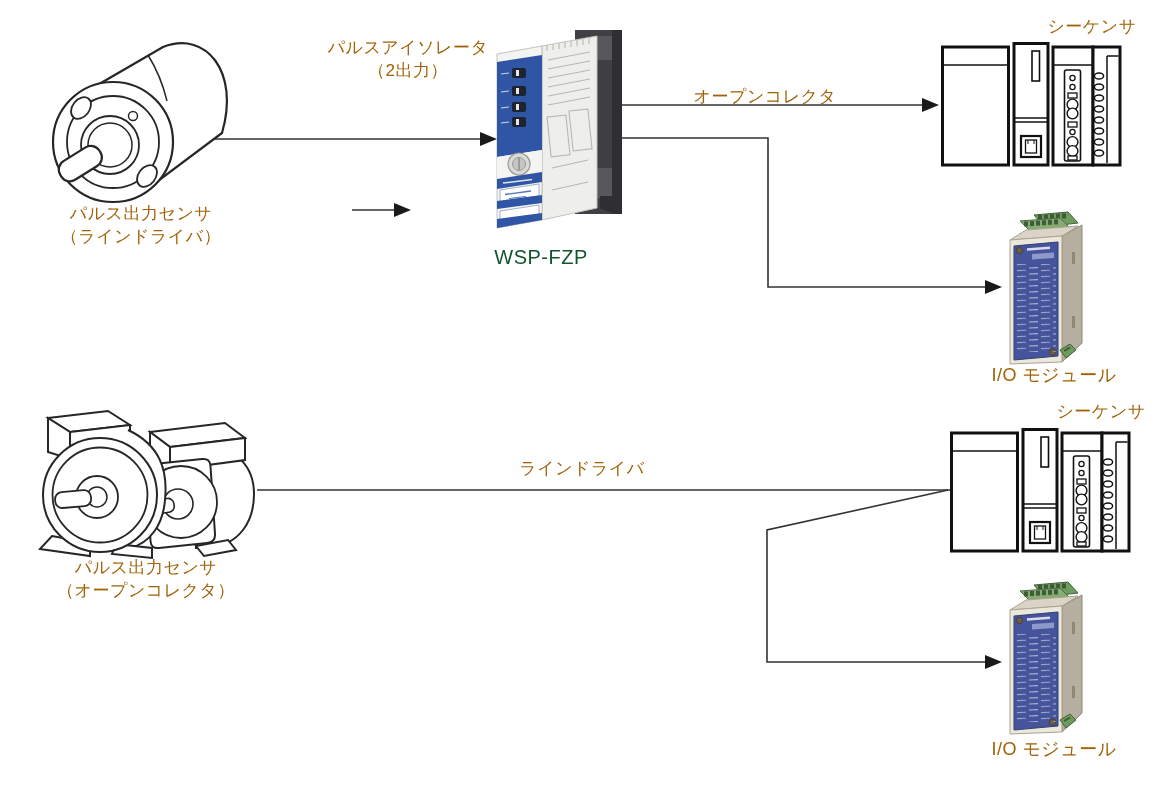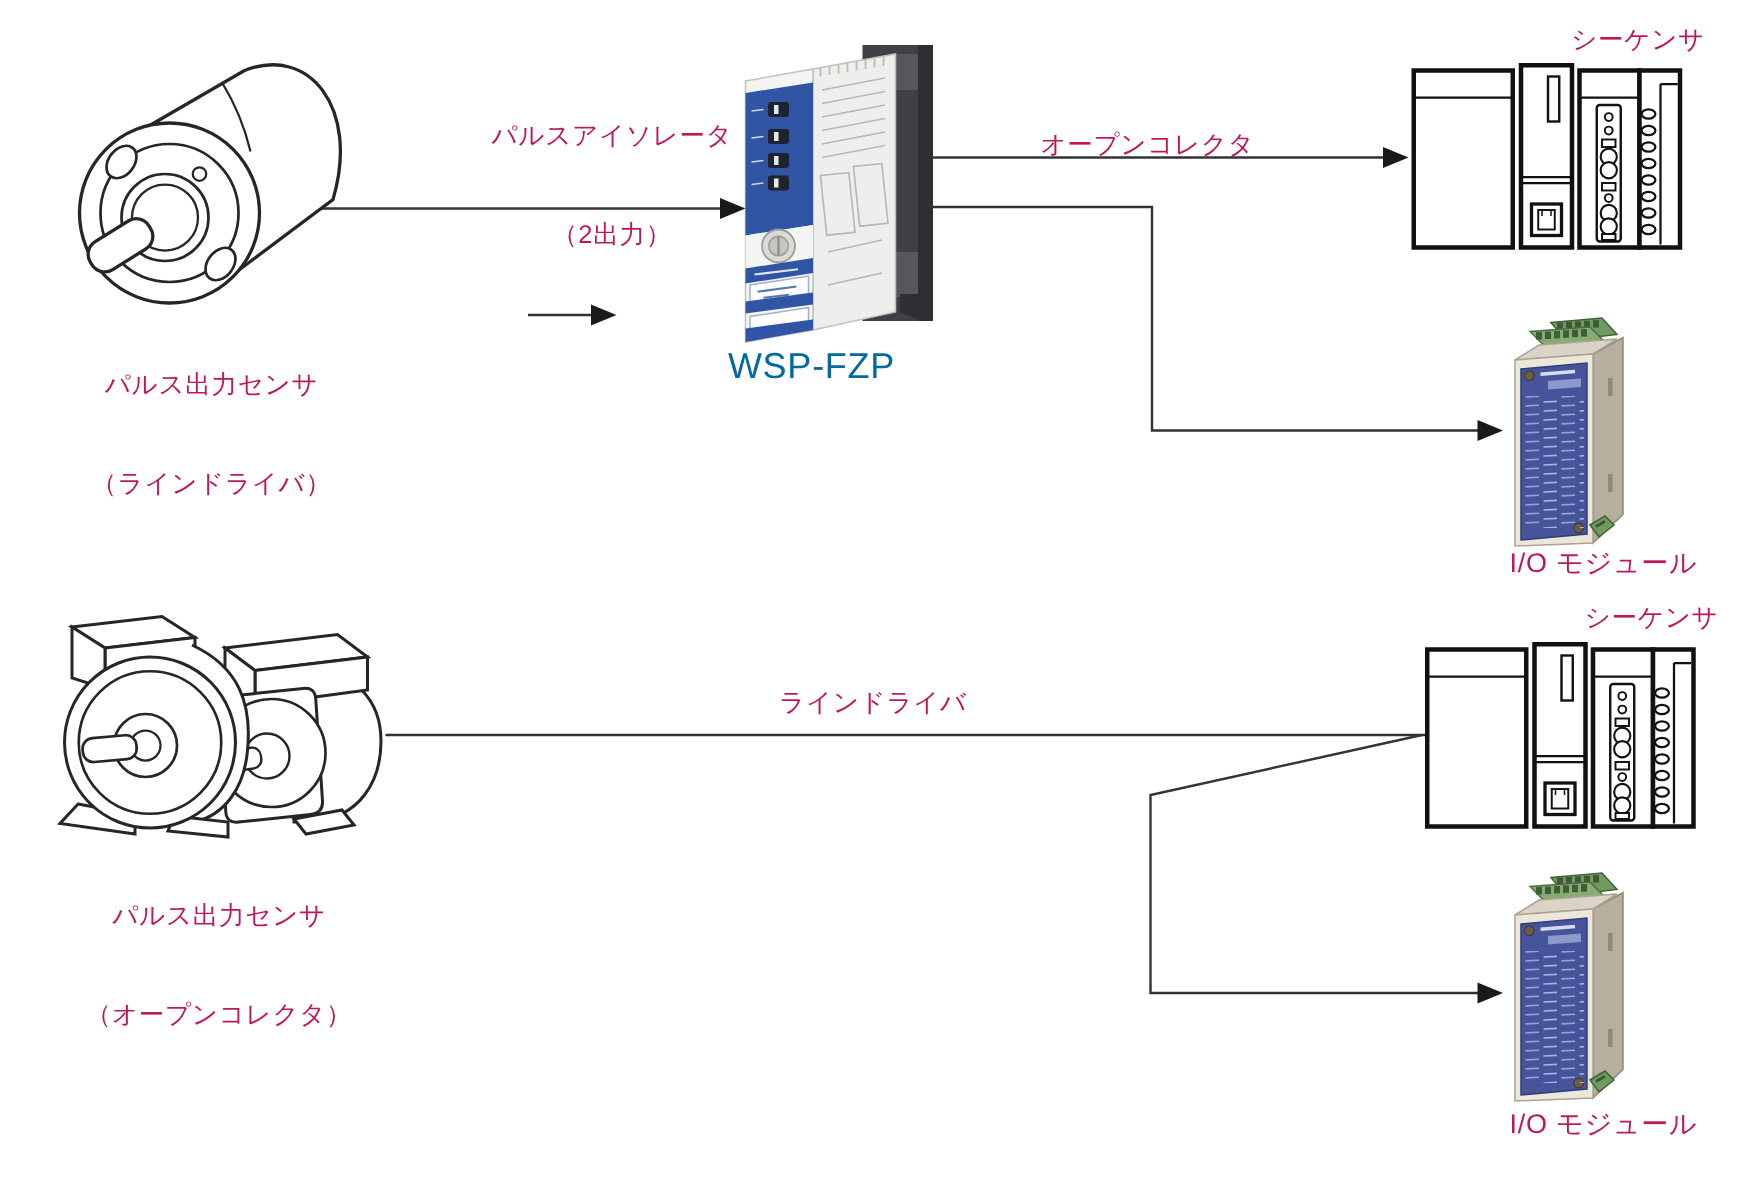--- a/index.html
+++ b/index.html
@@ -13,25 +13,25 @@
   }
   .stage svg{position:absolute;left:0;top:0;}
   .lbl{
     position:absolute;
     transform:translateX(-50%);
     text-align:center;
     font-size:17px;
     line-height:23px;
     letter-spacing:.5px;
     white-space:nowrap;
-    color:#be185d;
+    color:#a16207;
   }
-  .lbl .ln{white-space:nowrap;margin-top:43px;}
-  .model{font-size:24px;letter-spacing:.5px;color:#0369a1;}
-  .io-lbl{font-size:18px;margin-left:15px;}
+  .lbl .ln{white-space:nowrap;}
+  .model{font-size:20px;letter-spacing:.5px;color:#14532d;margin-top:13px;}
+  .io-lbl{font-size:18px;}
 </style>
 </head>
 <body>
 
 <div class="stage">
 
 <svg width="1159" height="796" viewBox="0 0 1159 796">
   <defs>
     <pattern id="scrib" width="24" height="6" patternUnits="userSpaceOnUse">
       <line x1="1" y1="2" x2="10" y2="1.6" stroke="#aab3d7" stroke-width="1.1"></line>

